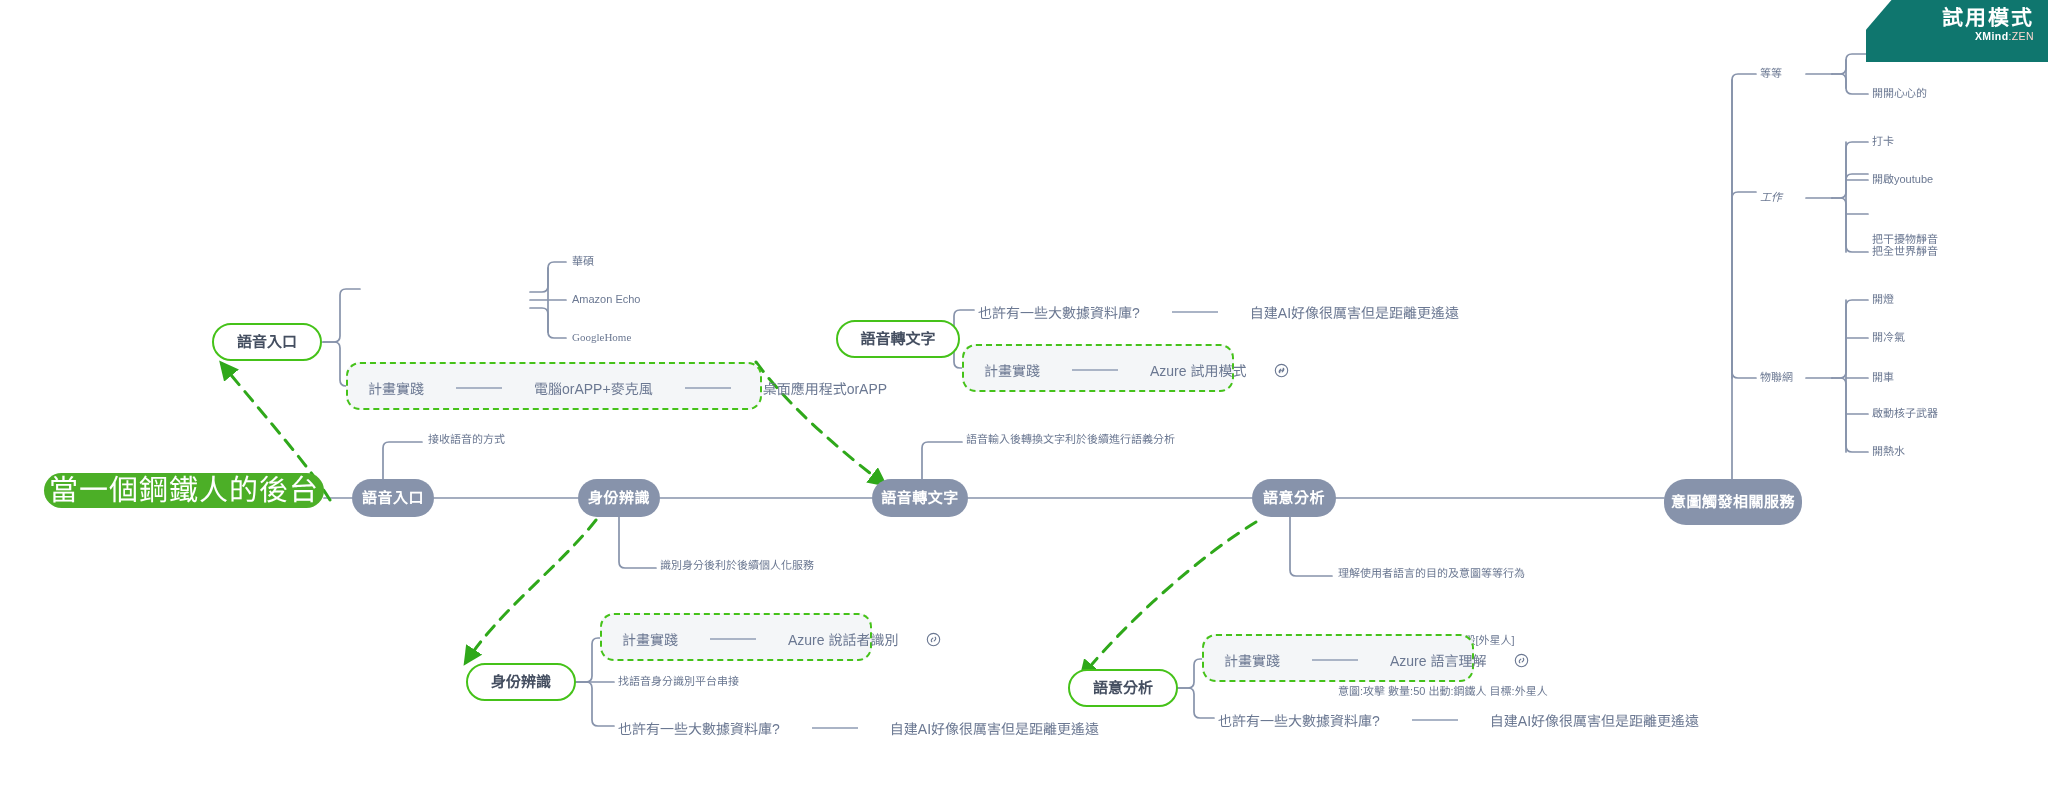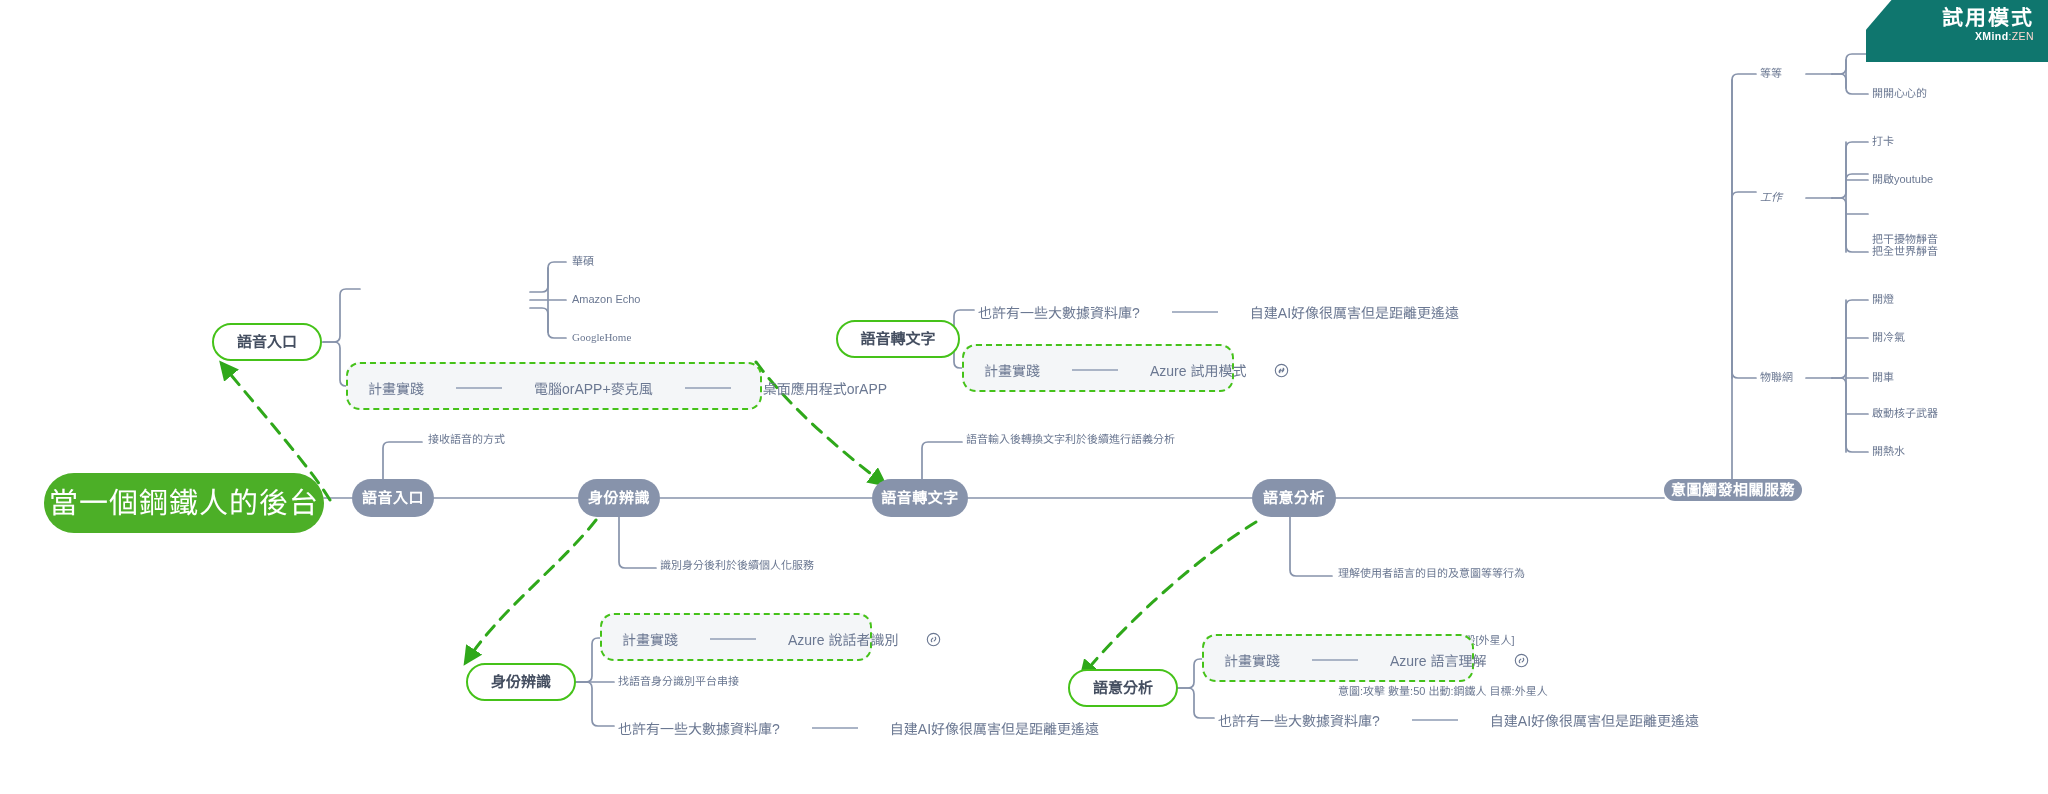--- a/index.html
+++ b/index.html
@@ -228,27 +228,27 @@
     </g>
 
     <g stroke="#2FA81A" stroke-width="3" fill="none" stroke-dasharray="12 9" stroke-linecap="round" marker-end="url(#arrowGreen)">
       <path d="M330,500 C 312,470 268,420 222,364"></path>
       <path d="M596,520 C 560,566 500,610 466,662"></path>
       <path d="M756,362 C 790,408 842,452 884,484"></path>
       <path d="M1256,522 C 1200,556 1128,620 1082,676"></path>
     </g>
   </svg>
 
-  <div class="node root-node" style="left:44px; top:473px; width:280px; height:60px;">當一個鋼鐵人的後台</div>
+  <div class="node root-node" style="left:44px; top:473px; width:280px; height:35px;">當一個鋼鐵人的後台</div>
 
   <div class="node spine-node" style="left:352px; top:479px; width:82px; height:38px;">語音入口</div>
   <div class="node spine-node" style="left:578px; top:479px; width:82px; height:38px;">身份辨識</div>
   <div class="node spine-node" style="left:872px; top:479px; width:96px; height:38px;">語音轉文字</div>
   <div class="node spine-node" style="left:1252px; top:479px; width:84px; height:38px;">語意分析</div>
-  <div class="node spine-node" style="left:1664px; top:479px; width:138px; height:22px;">意圖觸發相關服務</div>
+  <div class="node spine-node" style="left:1664px; top:479px; width:138px; height:46px;">意圖觸發相關服務</div>
 
   <div class="node topic" style="left:428px; top:432px;">接收語音的方式</div>
   <div class="node topic" style="left:660px; top:558px;">識別身分後利於後續個人化服務</div>
   <div class="node topic" style="left:966px; top:432px;">語音輸入後轉換文字利於後續進行語義分析</div>
   <div class="node topic" style="left:1338px; top:566px;">理解使用者語言的目的及意圖等等行為</div>
   <div class="node topic multiline" style="left:1338px; top:598px;">
     <div>例如:啟動[50]台[鋼鐵人]摧毀[外星人]</div>
     <div>意圖:攻擊 數量:50 出動:鋼鐵人 目標:外星人</div>
   </div>
 

